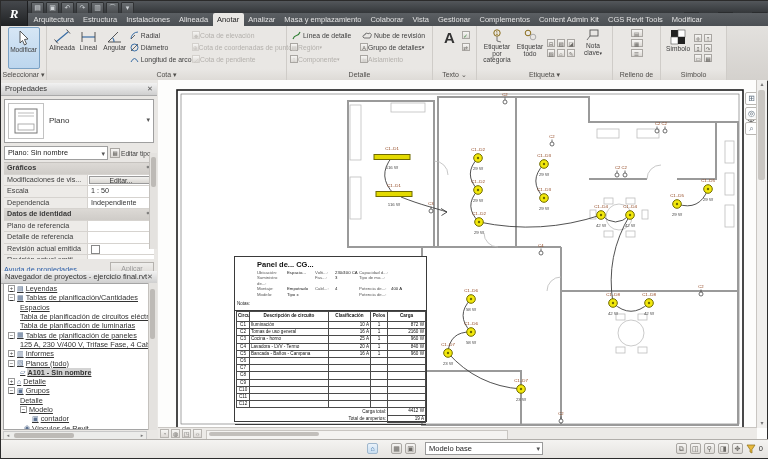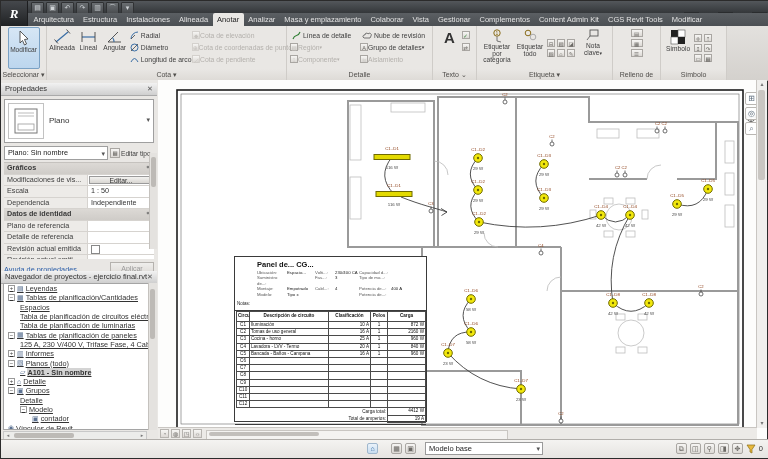--- a/index.html
+++ b/index.html
@@ -543,21 +543,21 @@
             <span class="lbl">Detalle</span>
           </div>
           <div class="titem" style="padding-left: 16px;">
             <span class="exp">−</span>
             <span class="lbl">Modelo</span>
           </div>
           <div class="titem" style="padding-left: 28px;">
             <span class="tico">▣</span>
             <span class="lbl">contador</span>
           </div>
-          <div class="titem" style="padding-left: 4px;">
+          <div class="titem" style="padding-left: 20px;">
             <span class="tico">◉</span>
             <span class="lbl">Vínculos de Revit</span>
           </div>
         </div>
       <div class="vscroll-sliver" style="top:12px;bottom:10px;width:8px">
           <div class="vthumb" style="top:6px;height:50px"></div>
         </div>
       <div class="hscroll">
         <span class="harr" style="left:0">◂</span>
         <div class="hthumb"></div>

